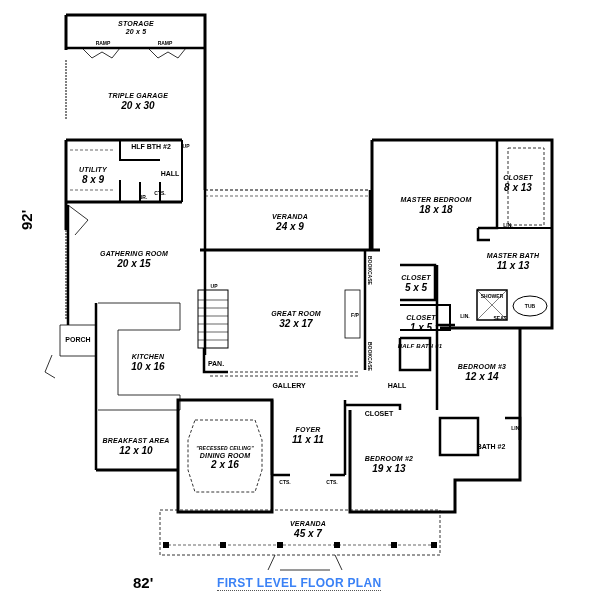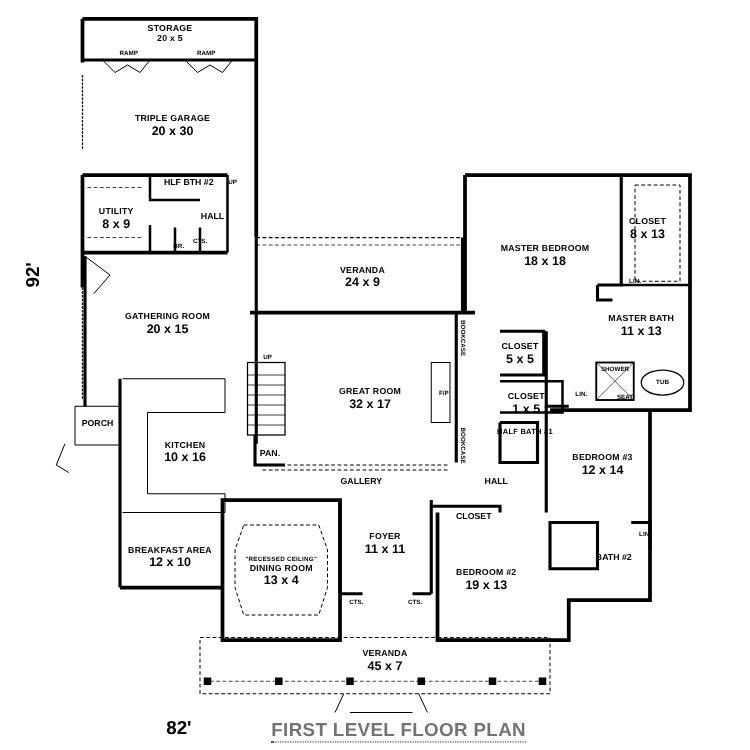--- a/index.html
+++ b/index.html
@@ -1,24 +1,24 @@
 <!DOCTYPE html>
 <html><head>
 <meta charset="utf-8">
 <style>
   html,body{margin:0;padding:0;background:#fff;}
   body{width:600px;height:600px;position:relative;overflow:hidden;font-family:"Liberation Sans",sans-serif;}
   svg{position:absolute;left:0;top:0;}
-  .lbl{position:absolute;text-align:center;font-weight:bold;color:#000;line-height:1.1;white-space:nowrap;transform:translateX(-50%);}
+  .lbl{position:absolute;text-align:center;font-weight:bold;color:#000;line-height:1.1;white-space:nowrap;transform:translateX(-50%);font-style:italic;}
   .lbl .n{display:block;font-size:7px;letter-spacing:0.2px;}
   .lbl .d{display:block;font-size:10px;}
   .sm{position:absolute;font-weight:bold;font-size:7px;color:#000;white-space:nowrap;transform:translateX(-50%);}
   .tiny{position:absolute;font-weight:bold;font-size:5px;color:#000;white-space:nowrap;transform:translateX(-50%);}
   .dim{position:absolute;font-weight:bold;font-size:15px;color:#000;}
-  .title{position:absolute;left:217px;top:576px;font-weight:bold;font-size:15px;color:#737373;border-bottom:1px dotted #555;letter-spacing:0.3px;}
+  .title{position:absolute;left:217px;top:576px;font-weight:bold;font-size:12px;color:#3b82f6;border-bottom:1px dotted #555;letter-spacing:0.3px;}
   .vert{position:absolute;font-weight:bold;font-size:5px;writing-mode:vertical-rl;color:#000;}
 </style>
 </head>
 <body>
 
 <svg width="600" height="600" viewBox="0 0 600 600">
   <g fill="none" stroke="#000">
 
     <path d="M66 15 L205 15 L205 190" stroke-width="3"></path>
     <path d="M66 15 L66 50" stroke-width="3"></path>
@@ -198,21 +198,21 @@
     <span class="d">19 x 13</span>
   </div>
 
 <div class="lbl" style="left:136px;top:437px">
     <span class="n">BREAKFAST AREA</span>
     <span class="d">12 x 10</span>
   </div>
 <div class="lbl" style="left:225px;top:446px">
     <span class="n" style="font-size:5px">"RECESSED CEILING"</span>
     <span class="n">DINING ROOM</span>
-    <span class="d">13 x 4</span>
+    <span class="d">2 x 16</span>
   </div>
 <div class="lbl" style="left:308px;top:426px">
     <span class="n">FOYER</span>
     <span class="d">11 x 11</span>
   </div>
 <div class="tiny" style="left:285px;top:479px">CTS.</div>
 <div class="tiny" style="left:332px;top:479px">CTS.</div>
 
 <div class="lbl" style="left:308px;top:520px">
     <span class="n">VERANDA</span>

